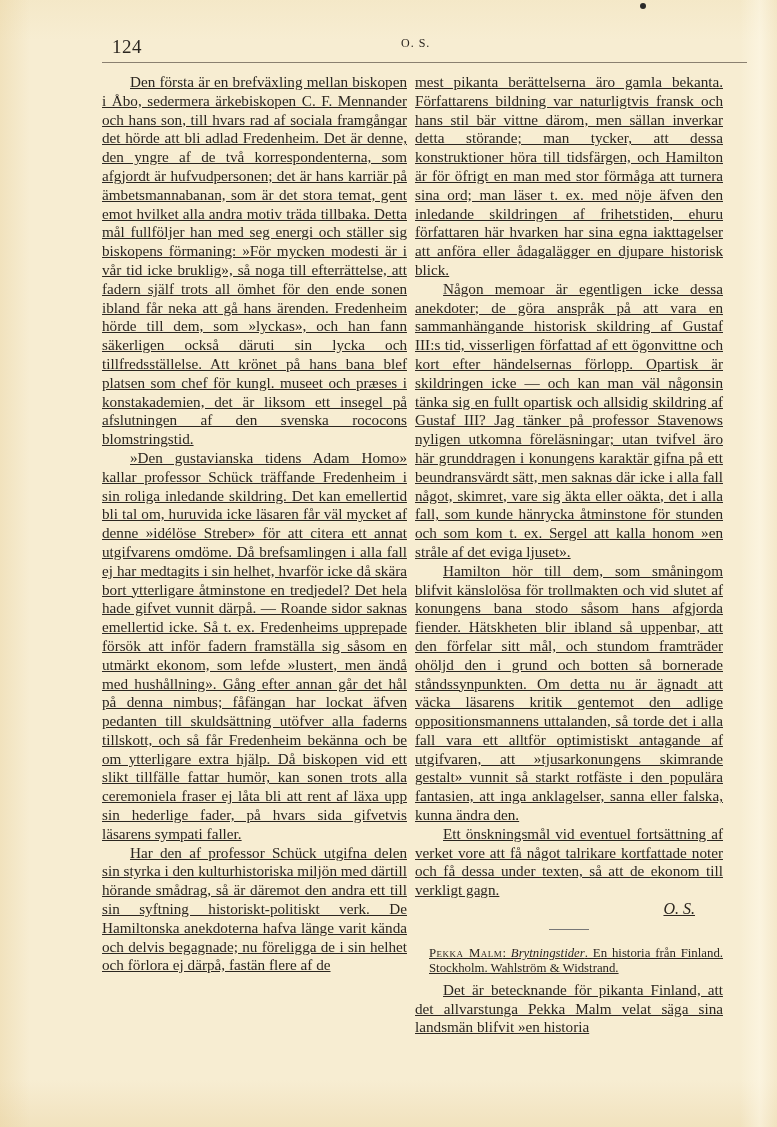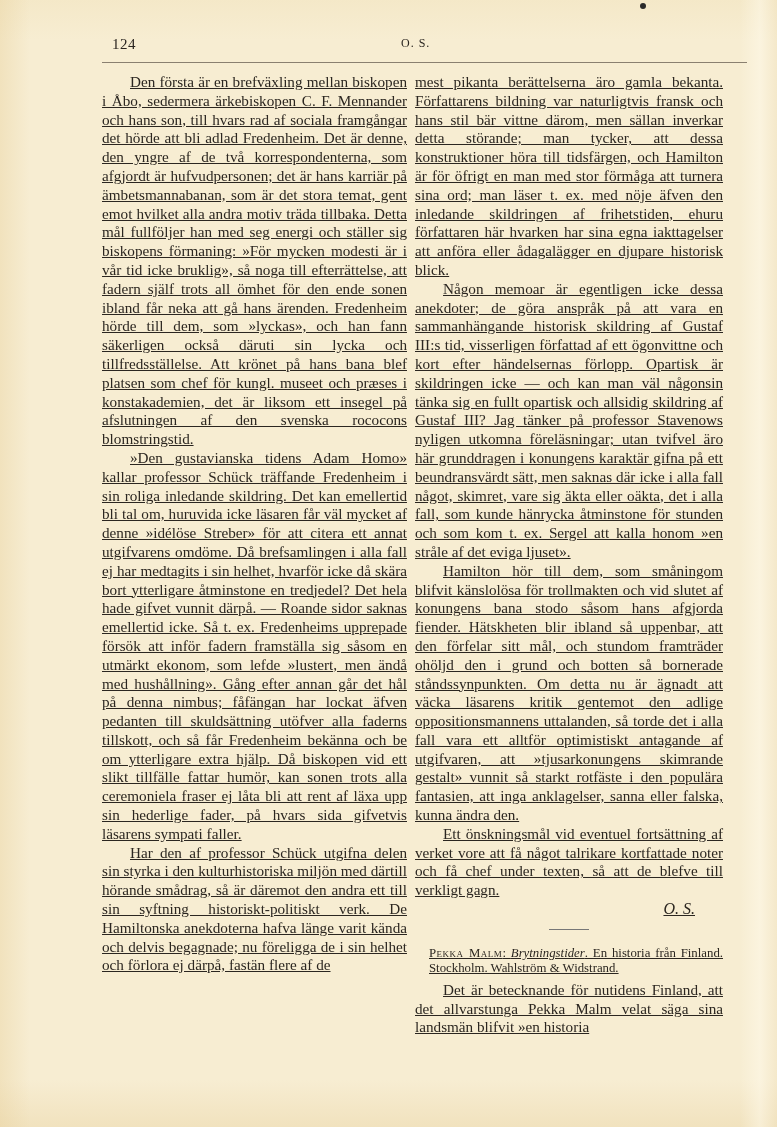--- a/index.html
+++ b/index.html
@@ -8,21 +8,21 @@
     background:#f7edd2;
     background-image:
       linear-gradient(90deg, rgba(230,205,150,0.35) 0px, rgba(247,237,210,0) 30px, rgba(247,237,210,0) 740px, rgba(255,250,235,0.5) 760px, rgba(240,225,190,0.4) 777px),
       linear-gradient(180deg, rgba(240,225,185,0.4) 0px, rgba(247,237,210,0) 40px, rgba(247,237,210,0) 1080px, rgba(235,215,170,0.5) 1127px);
     position:relative;
     font-family:"Liberation Serif", "DejaVu Serif", serif;
     color:#2b2620;
   }
   .speck { position:absolute; left:640px; top:3px; width:6px; height:6px; border-radius:50%; background:#2a2a2a; }
   .header { position:absolute; left:102px; top:34px; width:650px; height:20px; }
-  .page-num { position:absolute; left:10px; top:2px; font-size:15px; letter-spacing:0.5px; }
+  .page-num { position:absolute; left:10px; top:2px; font-size:19px; letter-spacing:0.5px; }
   .running-head { position:absolute; left:299px; top:2px; font-size:12px; letter-spacing:1px; }
   .rule { position:absolute; left:102px; top:62px; width:645px; height:1px; background:#8a8070; }
   .col { position:absolute; top:73px; font-size:15.2px; line-height:18.8px; text-align:justify;text-decoration:underline; }
   .col.left { left:102px; width:305px; }
   .col.right { left:415px; width:308px; }
   .col p { margin:0; text-indent:0; }
   .col p.ind { text-indent:28px; }
   .sig { text-align:right; font-style:italic; padding-right:28px; font-size:16px; }
   .short-rule { width:40px; height:1px; background:#777; margin:10px auto 16px auto; }
   .bib { font-size:12.8px; line-height:15.5px; padding-left:14px; text-indent:-14px; margin-bottom:4px !important; }
@@ -43,18 +43,18 @@
 <div class="col left">
   <p class="ind">Den första är en brefväxling mellan biskopen i Åbo, sedermera ärkebiskopen C. F. Mennander och hans son, till hvars rad af sociala framgångar det hörde att bli adlad Fredenheim. Det är denne, den yngre af de två korrespondenterna, som afgjordt är hufvudpersonen; det är hans karriär på ämbetsmannabanan, som är det stora temat, gent emot hvilket alla andra motiv träda tillbaka. Detta mål fullföljer han med seg energi och ställer sig biskopens förmaning: »För mycken modesti är i vår tid icke bruklig», så noga till efterrättelse, att fadern själf trots all ömhet för den ende sonen ibland får neka att gå hans ärenden. Fredenheim hörde till dem, som »lyckas», och han fann säkerligen också däruti sin lycka och tillfredsställelse. Att krönet på hans bana blef platsen som chef för kungl. museet och præses i konstakademien, det är liksom ett insegel på afslutningen af den svenska rococons blomstringstid.</p>
   <p class="ind">»Den gustavianska tidens Adam Homo» kallar professor Schück träffande Fredenheim i sin roliga inledande skildring. Det kan emellertid bli tal om, huruvida icke läsaren får väl mycket af denne »idélöse Streber» för att citera ett annat utgifvarens omdöme. Då brefsamlingen i alla fall ej har medtagits i sin helhet, hvarför icke då skära bort ytterligare åtminstone en tredjedel? Det hela hade gifvet vunnit därpå. — Roande sidor saknas emellertid icke. Så t. ex. Fredenheims upprepade försök att inför fadern framställa sig såsom en utmärkt ekonom, som lefde »lustert, men ändå med hushållning». Gång efter annan går det hål på denna nimbus; fåfängan har lockat äfven pedanten till skuldsättning utöfver alla faderns tillskott, och så får Fredenheim bekänna och be om ytterligare extra hjälp. Då biskopen vid ett slikt tillfälle fattar humör, kan sonen trots alla ceremoniela fraser ej låta bli att rent af läxa upp sin hederlige fader, på hvars sida gifvetvis läsarens sympati faller.</p>
   <p class="ind">Har den af professor Schück utgifna delen sin styrka i den kulturhistoriska miljön med därtill hörande smådrag, så är däremot den andra ett till sin syftning historiskt-politiskt verk. De Hamiltonska anekdoterna hafva länge varit kända och delvis begagnade; nu föreligga de i sin helhet och förlora ej därpå, fastän flere af de</p>
 </div>
 
 <div class="col right">
   <p>mest pikanta berättelserna äro gamla bekanta. Författarens bildning var naturligtvis fransk och hans stil bär vittne därom, men sällan inverkar detta störande; man tycker, att dessa konstruktioner höra till tidsfärgen, och Hamilton är för öfrigt en man med stor förmåga att turnera sina ord; man läser t. ex. med nöje äfven den inledande skildringen af frihetstiden, ehuru författaren här hvarken har sina egna iakttagelser att anföra eller ådagalägger en djupare historisk blick.</p>
   <p class="ind">Någon memoar är egentligen icke dessa anekdoter; de göra anspråk på att vara en sammanhängande historisk skildring af Gustaf III:s tid, visserligen författad af ett ögonvittne och kort efter händelsernas förlopp. Opartisk är skildringen icke — och kan man väl någonsin tänka sig en fullt opartisk och allsidig skildring af Gustaf III? Jag tänker på professor Stavenows nyligen utkomna föreläsningar; utan tvifvel äro här grunddragen i konungens karaktär gifna på ett beundransvärdt sätt, men saknas där icke i alla fall något, skimret, vare sig äkta eller oäkta, det i alla fall, som kunde hänrycka åtminstone för stunden och som kom t. ex. Sergel att kalla honom »en stråle af det eviga ljuset».</p>
   <p class="ind">Hamilton hör till dem, som småningom blifvit känslolösa för trollmakten och vid slutet af konungens bana stodo såsom hans afgjorda fiender. Hätskheten blir ibland så uppenbar, att den förfelar sitt mål, och stundom framträder ohöljd den i grund och botten så bornerade ståndssynpunkten. Om detta nu är ägnadt att väcka läsarens kritik gentemot den adlige oppositionsmannens uttalanden, så torde det i alla fall vara ett alltför optimistiskt antagande af utgifvaren, att »tjusarkonungens skimrande gestalt» vunnit så starkt rotfäste i den populära fantasien, att inga anklagelser, sanna eller falska, kunna ändra den.</p>
-  <p class="ind">Ett önskningsmål vid eventuel fortsättning af verket vore att få något talrikare kortfattade noter och få chef under texten, så att de blefve till verkligt gagn.</p>
+  <p class="ind">Ett önskningsmål vid eventuel fortsättning af verket vore att få något talrikare kortfattade noter och få dessa under texten, så att de ekonom till verkligt gagn.</p>
   <p class="sig">O. S.</p>
   <div class="short-rule"></div>
   <p class="bib"><span class="smallcaps">Pekka Malm</span><span>: </span><span class="it">Brytningstider</span><span>. En historia från Finland. Stockholm. Wahlström &amp; Widstrand.</span></p>
-  <p class="ind">Det är betecknande för nutidens Finland, att det allvarstunga Pekka Malm velat säga sina landsmän blifvit »en historia</p>
+  <p class="ind">Det är betecknande för pikanta Finland, att det allvarstunga Pekka Malm velat säga sina landsmän blifvit »en historia</p>
 </div>
 
 </body></html>

